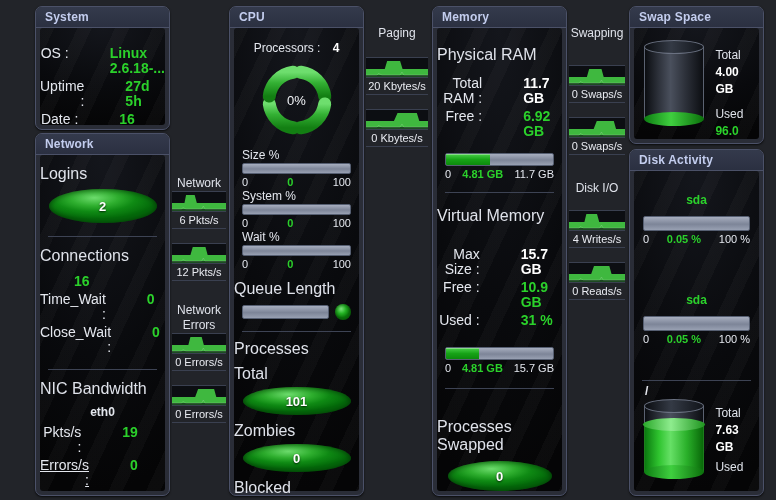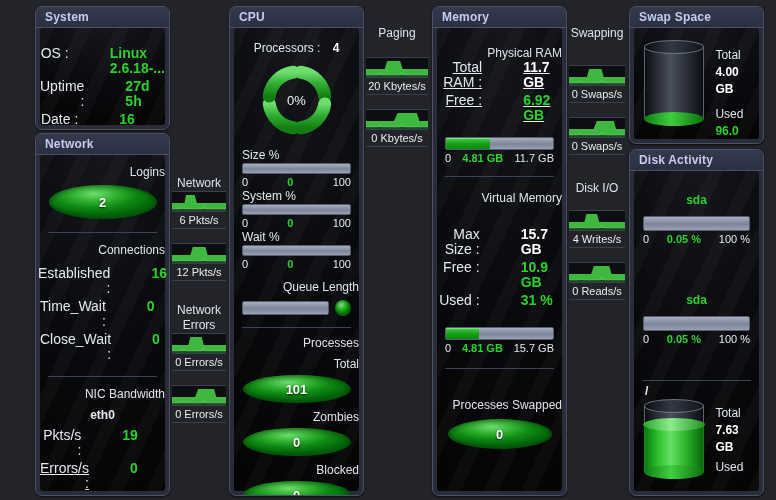--- a/index.html
+++ b/index.html
@@ -41,21 +41,21 @@
         rgba(255,255,255,0) 34px),
       radial-gradient(120% 100% at 50% 0%, #14161c 0%, #090a0d 60%, #050506 100%);
   }
   .sep{height:1px;background:#3d4354;margin:0 8px;}
 
   
   .kv{font-size:12px;text-align:center;white-space:nowrap;}
   .kv .k{color:#e4e7ee;}
   .kv .vw{color:#ffffff;font-weight:bold;}
   .ctr{text-align:center;font-size:12px;color:#e4e7ee;}
-  .lbl{text-align:right;font-size:12px;color:#dfe2ea;}
+  .lbl{text-align:left;font-size:16px;color:#dfe2ea;}
 
   
   .rows{display:flex;flex-direction:column;gap:3px;}
   .row{display:flex;font-size:14px;line-height:15px;justify-content:center;gap:36px;}
   .row .k{text-align:right;color:#e4e7ee;}
   .row .v{text-align:left;color:#2bd12b;font-weight:bold;padding-left:5px;}
   .row .vw{text-align:left;color:#ffffff;font-weight:bold;padding-left:5px;}
 
   
   .ell{
@@ -172,21 +172,20 @@
     <div class="panel-hd">Network</div>
     <div class="panel-bd">
       <div class="lbl" style="margin-top:10px;">Logins</div>
       <div class="ell" style="width:108px;height:34px;margin-top:6px;">
         <span>2</span>
       </div>
       <div class="sep" style="margin-top:13px;"></div>
       <div class="lbl" style="margin-top:10px;">Connections</div>
       <div class="rows" id="net-conn" style="margin-top:9px;">
           <div class="row">
-            <span class="k" style="width: 74px;">Established :</span>
             <span class="v" style="width: 62px;">16</span>
           </div>
           <div class="row">
             <span class="k" style="width: 74px;">Time_Wait :</span>
             <span class="v" style="width: 62px;">0</span>
           </div>
           <div class="row">
             <span class="k" style="width: 74px;">Close_Wait :</span>
             <span class="v" style="width: 62px;">0</span>
           </div>
@@ -376,21 +375,21 @@
         </div>
         <div class="gval">0 Kbytes/s</div>
         <div style="height: 14px;"></div>
       </div>
   </div>
 
   <div class="panel" style="left:432px;top:6px;width:133px;height:488px;">
     <div class="panel-hd">Memory</div>
     <div class="panel-bd">
       <div class="lbl" style="margin-top:18px;">Physical RAM</div>
-      <div class="rows" id="mem-phys" style="text-decoration:underline;">
+      <div class="rows" id="mem-phys" style="margin-top:12px;">
           <div class="row">
             <span class="k" style="width: 72px;">Total RAM :</span>
             <span class="vw" style="width: 62px;">11.7 GB</span>
           </div>
           <div class="row">
             <span class="k" style="width: 72px;">Free :</span>
             <span class="v" style="width: 62px;">6.92 GB</span>
           </div>
         </div>
       <div style="margin:14px 8px 0;">

